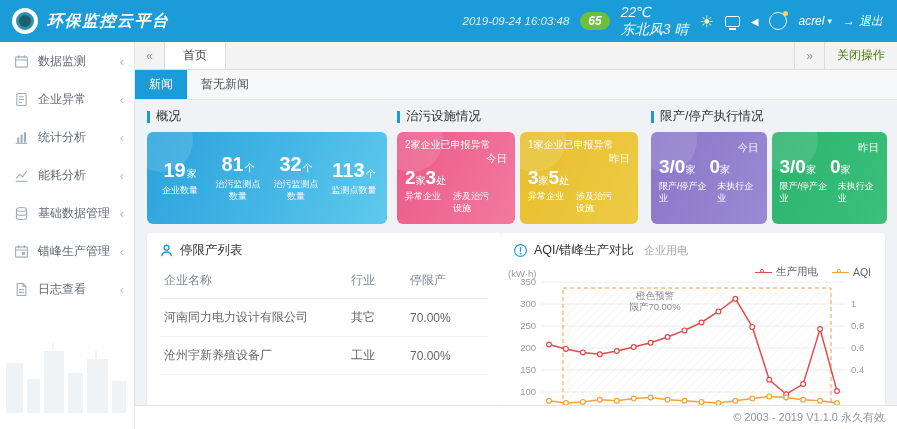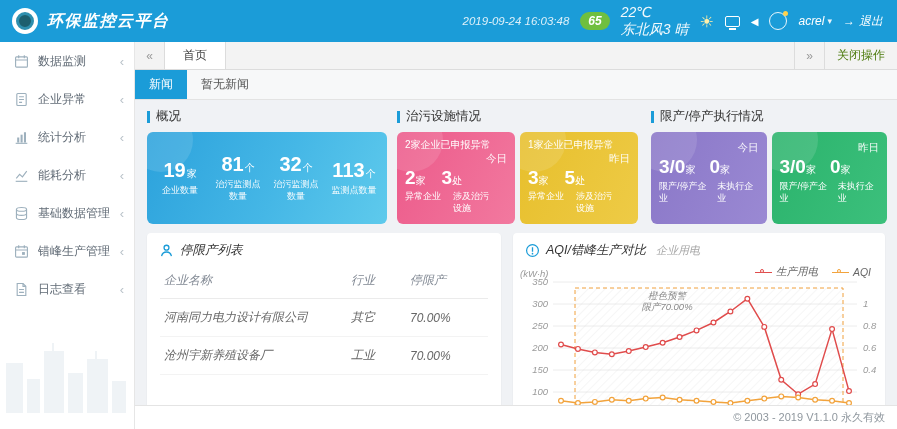--- a/index.html
+++ b/index.html
@@ -68,28 +68,28 @@
   .stat-lbl { font-size:9px; line-height:1.3; margin-top:4px; width:50px; margin-left:auto; margin-right:auto; opacity:.95; }
 
   .pair { display:flex; gap:5px; }
   .card-sm { width:118px; height:92px; padding:7px 8px; font-size:10px; }
   .card-pink { background:linear-gradient(115deg,#ec5a8a,#f2799f); }
   .card-yellow { background:linear-gradient(115deg,#e7bf2c,#eecb46); }
   .card-purple { background:linear-gradient(115deg,#8a77c8,#9a89d3); }
   .card-green { background:linear-gradient(115deg,#2bb36c,#3cc07c); }
   .card-head { font-size:10px; line-height:1.25; position:relative; z-index:1; }
   .card-day { text-align:right; font-size:10.5px; opacity:.95; position:relative; z-index:1; }
-  .nums-row { display:flex; gap:16px; margin-top:1px; position:relative; z-index:1; }
+  .nums-row { display:flex; margin-top:1px; position:relative; z-index:1; }
   .num-sm { font-size:19px; font-weight:bold; line-height:1.15; }
   .unit-sm { font-size:10px; font-weight:normal; }
   .lbls-row { display:flex; gap:10px; margin-top:3px; font-size:9px; line-height:1.3; position:relative; z-index:1; }
   .lw38 { width:38px; } .lw42 { width:42px; } .lw54 { width:54px; } .lw46 { width:46px; }
 
   
-  .panels-row { display:flex; gap:12px; margin-top:9px; flex:1; min-height:0;font-style:italic; }
+  .panels-row { display:flex; gap:0; margin-top:9px; flex:1; min-height:0; }
   .panel { background:#fff; border-radius:4px; box-shadow:0 1px 2px rgba(0,0,0,.07); overflow:hidden; }
   .panel-list { width:354px; flex:none; }
   .panel-chart { flex:1; position:relative; }
   .panel-title { display:flex; align-items:center; gap:6px; padding:9px 12px 5px; font-size:12.5px; color:#333; }
   .pt-icon { width:15px; height:15px; flex:none; }
   .sub { color:#a6a6a6; font-size:11px; margin-left:4px; }
 
   .s-table { width:calc(100% - 26px); margin:0 13px; border-collapse:collapse; font-size:12px; color:#666; }
   .s-table th { text-align:left; font-weight:normal; color:#808893; padding:8px 4px 9px; border-bottom:1px solid #ebebeb; }
   .s-table td { padding:10px 4px; border-bottom:1px solid #f3f3f3; }

